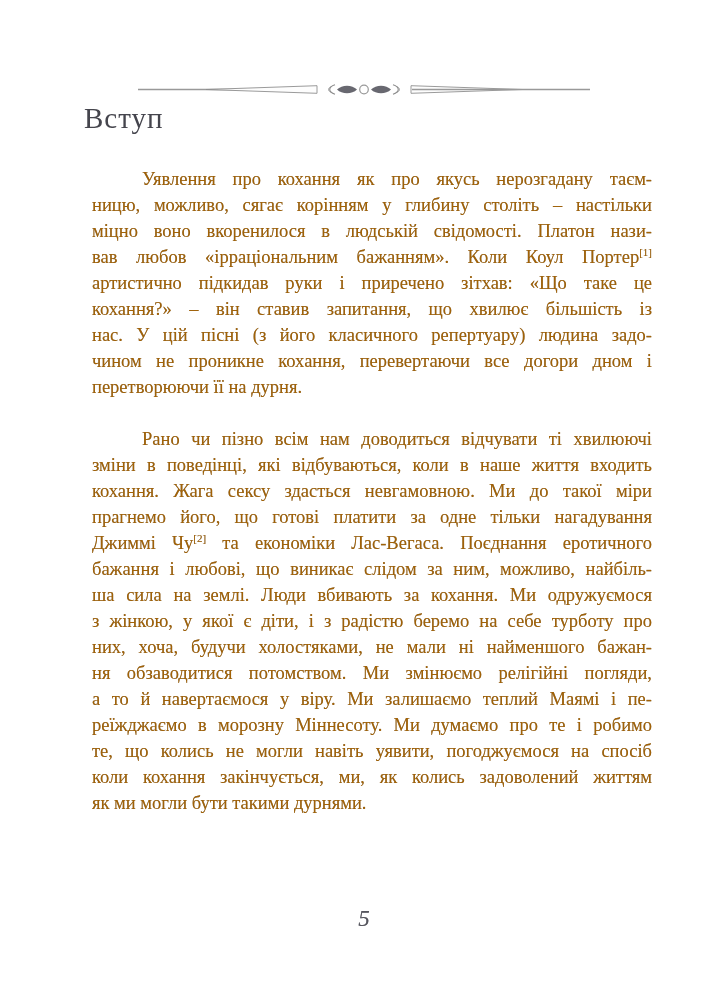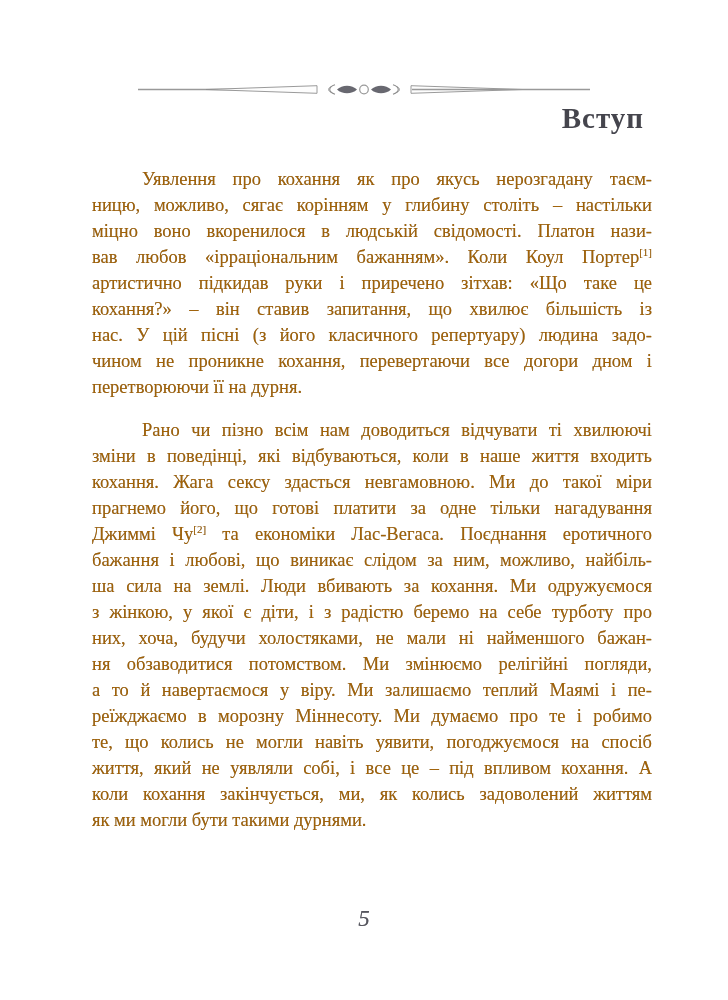--- a/index.html
+++ b/index.html
@@ -21,38 +21,38 @@
     left: 136px;
     width: 456px;
     height: 17px;
   }
   .title {
     position: absolute;
     top: 98px;
     left: 84px;
     width: 560px;
     margin: 0;
-    text-align: right;
-    font-weight: bold;
+    text-align: left;
+    font-weight: normal;
     font-size: 29px;
     line-height: 40px;
     letter-spacing: 1px;
     color: #45454d;
   }
   .textblock {
     position: absolute;
     top: 166px;
     left: 92px;
     width: 560px;
     font-size: 18.5px;
     line-height: 26px;
     color: #a16207;
     text-shadow: 0 0 0.5px rgba(84, 84, 92, 0.55);
   }
-  .para + .para { margin-top: 17px; }
+  .para + .para { margin-top: 26px; }
   .line {
     text-align: justify;
     text-align-last: justify;
   }
   .line.first { text-indent: 50px; }
   .line.last { text-align-last: left; }
   .line sup {
     font-size: 11px;
     line-height: 0;
     vertical-align: super;
@@ -118,21 +118,20 @@
         <div class="line">прагнемо його, що готові платити за одне тільки нагадування</div>
         <div class="line">Джиммі Чу<sup>[2]</sup> та економіки Лас-Вегаса. Поєднання еротичного</div>
         <div class="line">бажання і любові, що виникає слідом за ним, можливо, найбіль-</div>
         <div class="line">ша сила на землі. Люди вбивають за кохання. Ми одружуємося</div>
         <div class="line">з жінкою, у якої є діти, і з радістю беремо на себе турботу про</div>
         <div class="line">них, хоча, будучи холостяками, не мали ні найменшого бажан-</div>
         <div class="line">ня обзаводитися потомством. Ми змінюємо релігійні погляди,</div>
         <div class="line">а то й навертаємося у віру. Ми залишаємо теплий Маямі і пе-</div>
         <div class="line">реїжджаємо в морозну Міннесоту. Ми думаємо про те і робимо</div>
         <div class="line">те, що колись не могли навіть уявити, погоджуємося на спосіб</div>
-        <div class="line">життя, який не уявляли собі, і все це – під впливом кохання. А</div>
         <div class="line">коли кохання закінчується, ми, як колись задоволений життям</div>
         <div class="line last">як ми могли бути такими дурнями.</div>
       </div>
     </div>
 
   <div class="pagenum">5</div>
 
 </div>
 
 </body></html>

